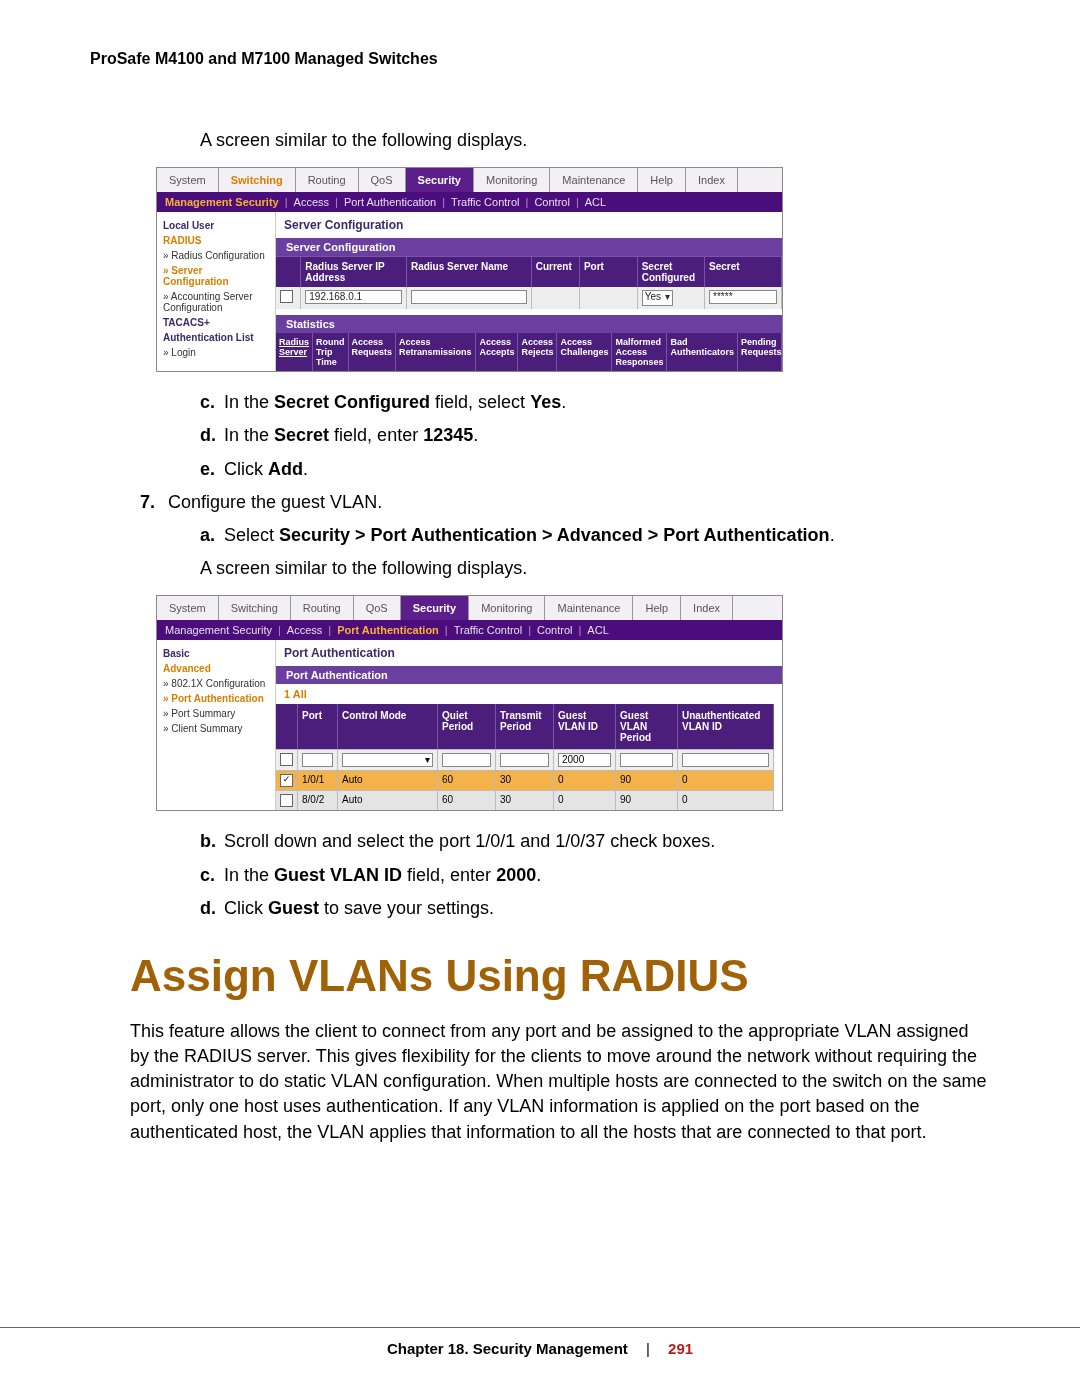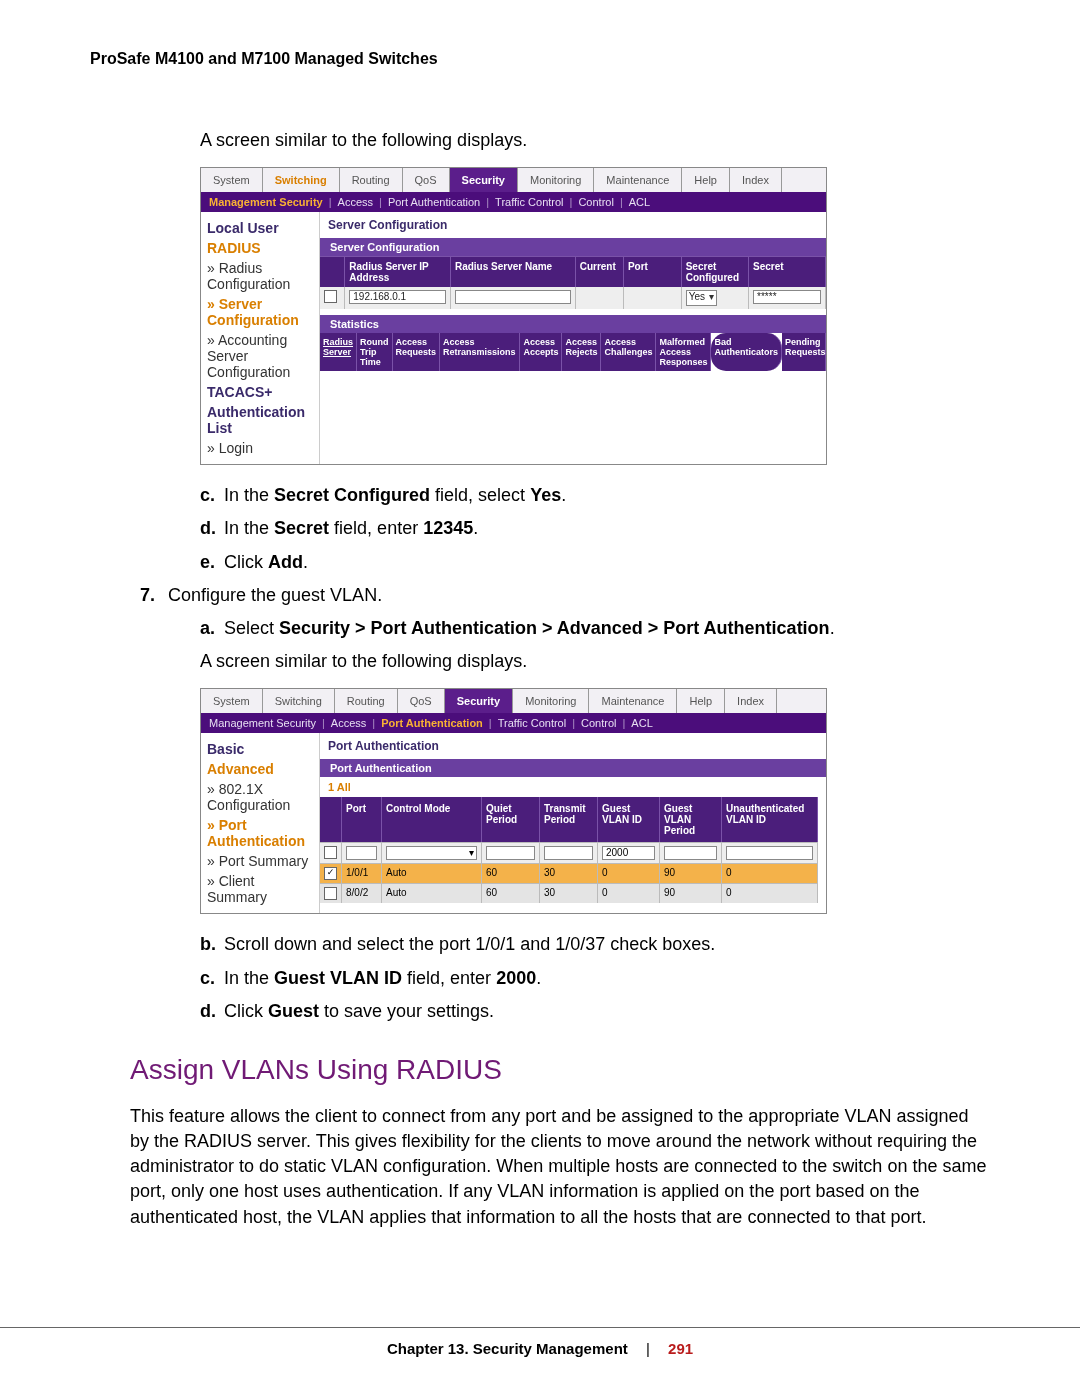--- a/index.html
+++ b/index.html
@@ -3,36 +3,36 @@
 <meta charset="utf-8">
 <style>
   html,body{margin:0;padding:0;background:#fff;font-family:Arial,Helvetica,sans-serif;color:#000}
   .page{width:1080px;min-height:1397px;margin:0 auto;position:relative;padding:50px 90px 60px 90px;box-sizing:border-box}
   .running-head{font-weight:bold;font-size:16px;margin-bottom:60px}
   .body-text{font-size:18px;line-height:1.4;margin:8px 0}
   .indent-2{margin-left:110px}
   .ol-num{font-weight:bold;color:#000;display:inline-block;width:28px}
   .ol-alpha{font-weight:bold;display:inline-block;width:24px}
   .strong{font-weight:bold}
-  .h2{font-family:"Trebuchet MS",Arial,sans-serif;color:#701a75;font-size:28px;font-weight:normal;margin:30px 0 18px 40px}
+  .h2{font-family:"Trebuchet MS",Arial,sans-serif;color:#a16207;font-size:44px;font-weight:bold;margin:30px 0 18px 40px}
   .footer{position:absolute;bottom:40px;left:0;right:0;border-top:1px solid #666;padding-top:12px;text-align:center;font-size:15px}
   .footer .chap{font-weight:bold}
   .footer .sep{margin:0 14px}
   .footer .pn{font-weight:bold;color:#b91c1c}
   
-  .shotframe{border:1px solid #888;margin:14px 0 18px 110px;width:625px;font-size:11px;background:#84cc16}
+  .shotframe{border:1px solid #888;margin:14px 0 18px 66px;width:625px;font-size:11px;background:#84cc16}
   .tabs{display:flex;background:#f2f0f4}
   .tab{flex:0 0 auto;padding:6px 12px;border-right:1px solid #999;color:#555;cursor:default}
   .tab.sel{background:#5b1e8b;color:#fff;font-weight:bold}
   .tab.alt{color:#d97f00;font-weight:bold}
   .subnav{background:#4b0d7b;color:#e7dff2;padding:4px 8px;font-size:11px}
   .subnav span{margin-right:6px}
   .subnav .sel{color:#f9b233;font-weight:bold}
   .panel-body{display:flex}
-  .sidebar{width:110px;background:#fff;font-size:14px;padding:6px 4px;border-right:1px solid #ccc}
+  .sidebar{width:110px;background:#fff;font-size:10px;padding:6px 4px;border-right:1px solid #ccc}
   .sidebar div{padding:2px 2px;color:#333}
   .sidebar .cat{font-weight:bold;color:#3a2a6a}
   .sidebar .active{color:#d97f00;font-weight:bold}
   .content{flex:1;background:#fff;overflow:hidden}
   .section-title{color:#3a2a6a;font-weight:bold;padding:6px 8px;font-size:12px}
   .band{background:#6a3fa0;color:#fff;font-weight:bold;padding:3px 10px;font-size:11px}
   .grid{display:flex;border-top:1px solid #7a52a8}
   .grid .th{background:#4b1e7b;color:#fff;font-size:10px;font-weight:bold;padding:4px 4px;border-right:1px solid #7a52a8;box-sizing:border-box}
   .grid .td{background:#eee;color:#222;font-size:10px;padding:3px 4px;border-right:1px solid #bbb;box-sizing:border-box}
   .grid.row2{border-top:none}
@@ -115,21 +115,21 @@
         <div class="band" style="margin-top:6px">Statistics</div>
         <div class="stat-head" id="s1stat">
             <div class="th" style="width: 46px; text-decoration: underline;">Radius Server</div>
             <div class="th" style="width: 40px;">Round Trip Time</div>
             <div class="th" style="width: 54px;">Access Requests</div>
             <div class="th" style="width: 108px;">Access Retransmissions</div>
             <div class="th" style="width: 48px;">Access Accepts</div>
             <div class="th" style="width: 48px;">Access Rejects</div>
             <div class="th" style="width: 62px;">Access Challenges</div>
             <div class="th" style="width: 62px;">Malformed Access Responses</div>
-            <div class="th" style="width: 86px; border-radius: 15px;">Bad Authenticators</div>
+            <div class="th" style="width: 86px;">Bad Authenticators</div>
             <div class="th" style="width: 44px;">Pending Requests</div>
           </div>
       </div>
     </div>
   </div>
 
   <div id="steps1">
       <div class="body-text indent-2"><span class="ol-alpha">c.</span><span>In the </span><span class="strong">Secret Configured</span><span> field, select </span><span class="strong">Yes</span><span>.</span></div>
       <div class="body-text indent-2"><span class="ol-alpha">d.</span><span>In the </span><span class="strong">Secret</span><span> field, enter </span><span class="strong">12345</span><span>.</span></div>
       <div class="body-text indent-2"><span class="ol-alpha">e.</span><span>Click </span><span class="strong">Add</span><span>.</span></div>
@@ -234,17 +234,17 @@
   <div id="steps2">
       <div class="body-text indent-2"><span class="ol-alpha">b.</span><span>Scroll down and select the port 1/0/1 and 1/0/37 check boxes.</span></div>
       <div class="body-text indent-2"><span class="ol-alpha">c.</span><span>In the </span><span class="strong">Guest VLAN ID</span><span> field, enter </span><span class="strong">2000</span><span>.</span></div>
       <div class="body-text indent-2"><span class="ol-alpha">d.</span><span>Click </span><span class="strong">Guest</span><span> to save your settings.</span></div>
     </div>
 
   <div class="h2">Assign VLANs Using RADIUS</div>
   <div class="body-text" style="margin-left:40px">This feature allows the client to connect from any port and be assigned to the appropriate VLAN assigned by the RADIUS server. This gives flexibility for the clients to move around the network without requiring the administrator to do static VLAN configuration. When multiple hosts are connected to the switch on the same port, only one host uses authentication. If any VLAN information is applied on the port based on the authenticated host, the VLAN applies that information to all the hosts that are connected to that port.</div>
 
   <div class="footer">
-    <span class="chap">Chapter 13.  Security Management</span>
+    <span class="chap">Chapter 18.  Security Management</span>
     <span class="sep">|</span>
     <span class="pn">291</span>
   </div>
 </div>
 
 </body></html>

